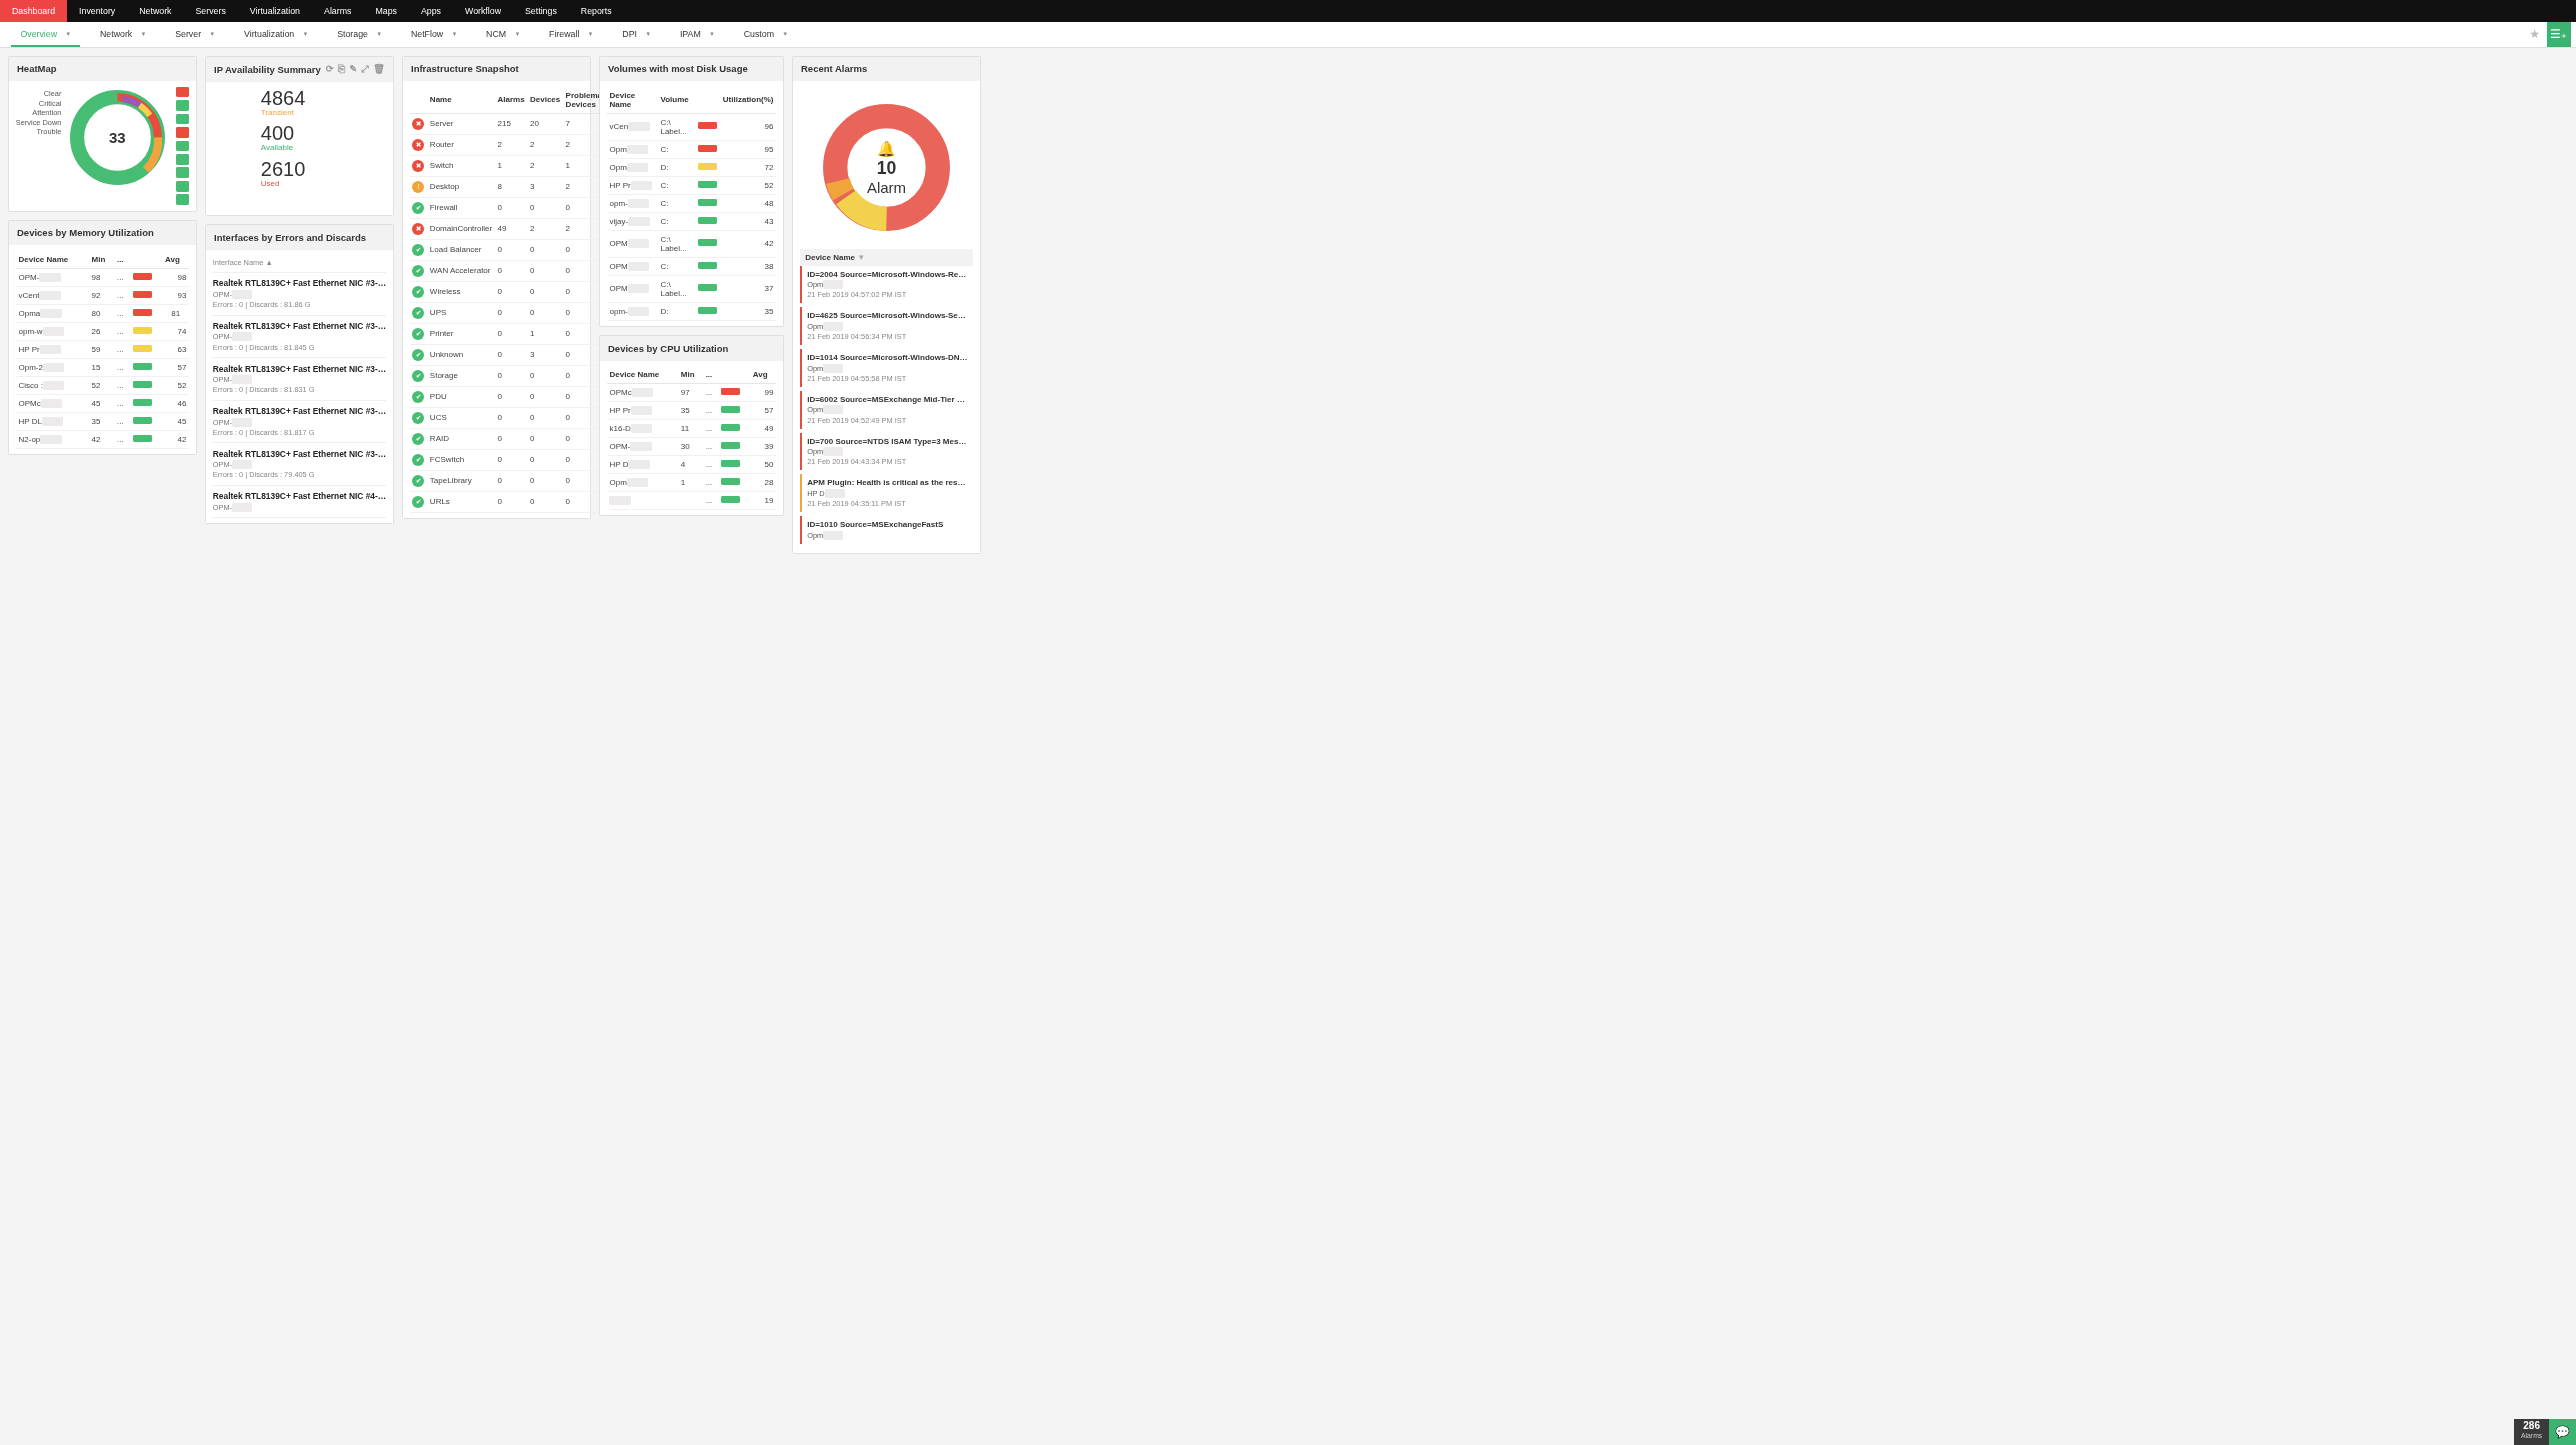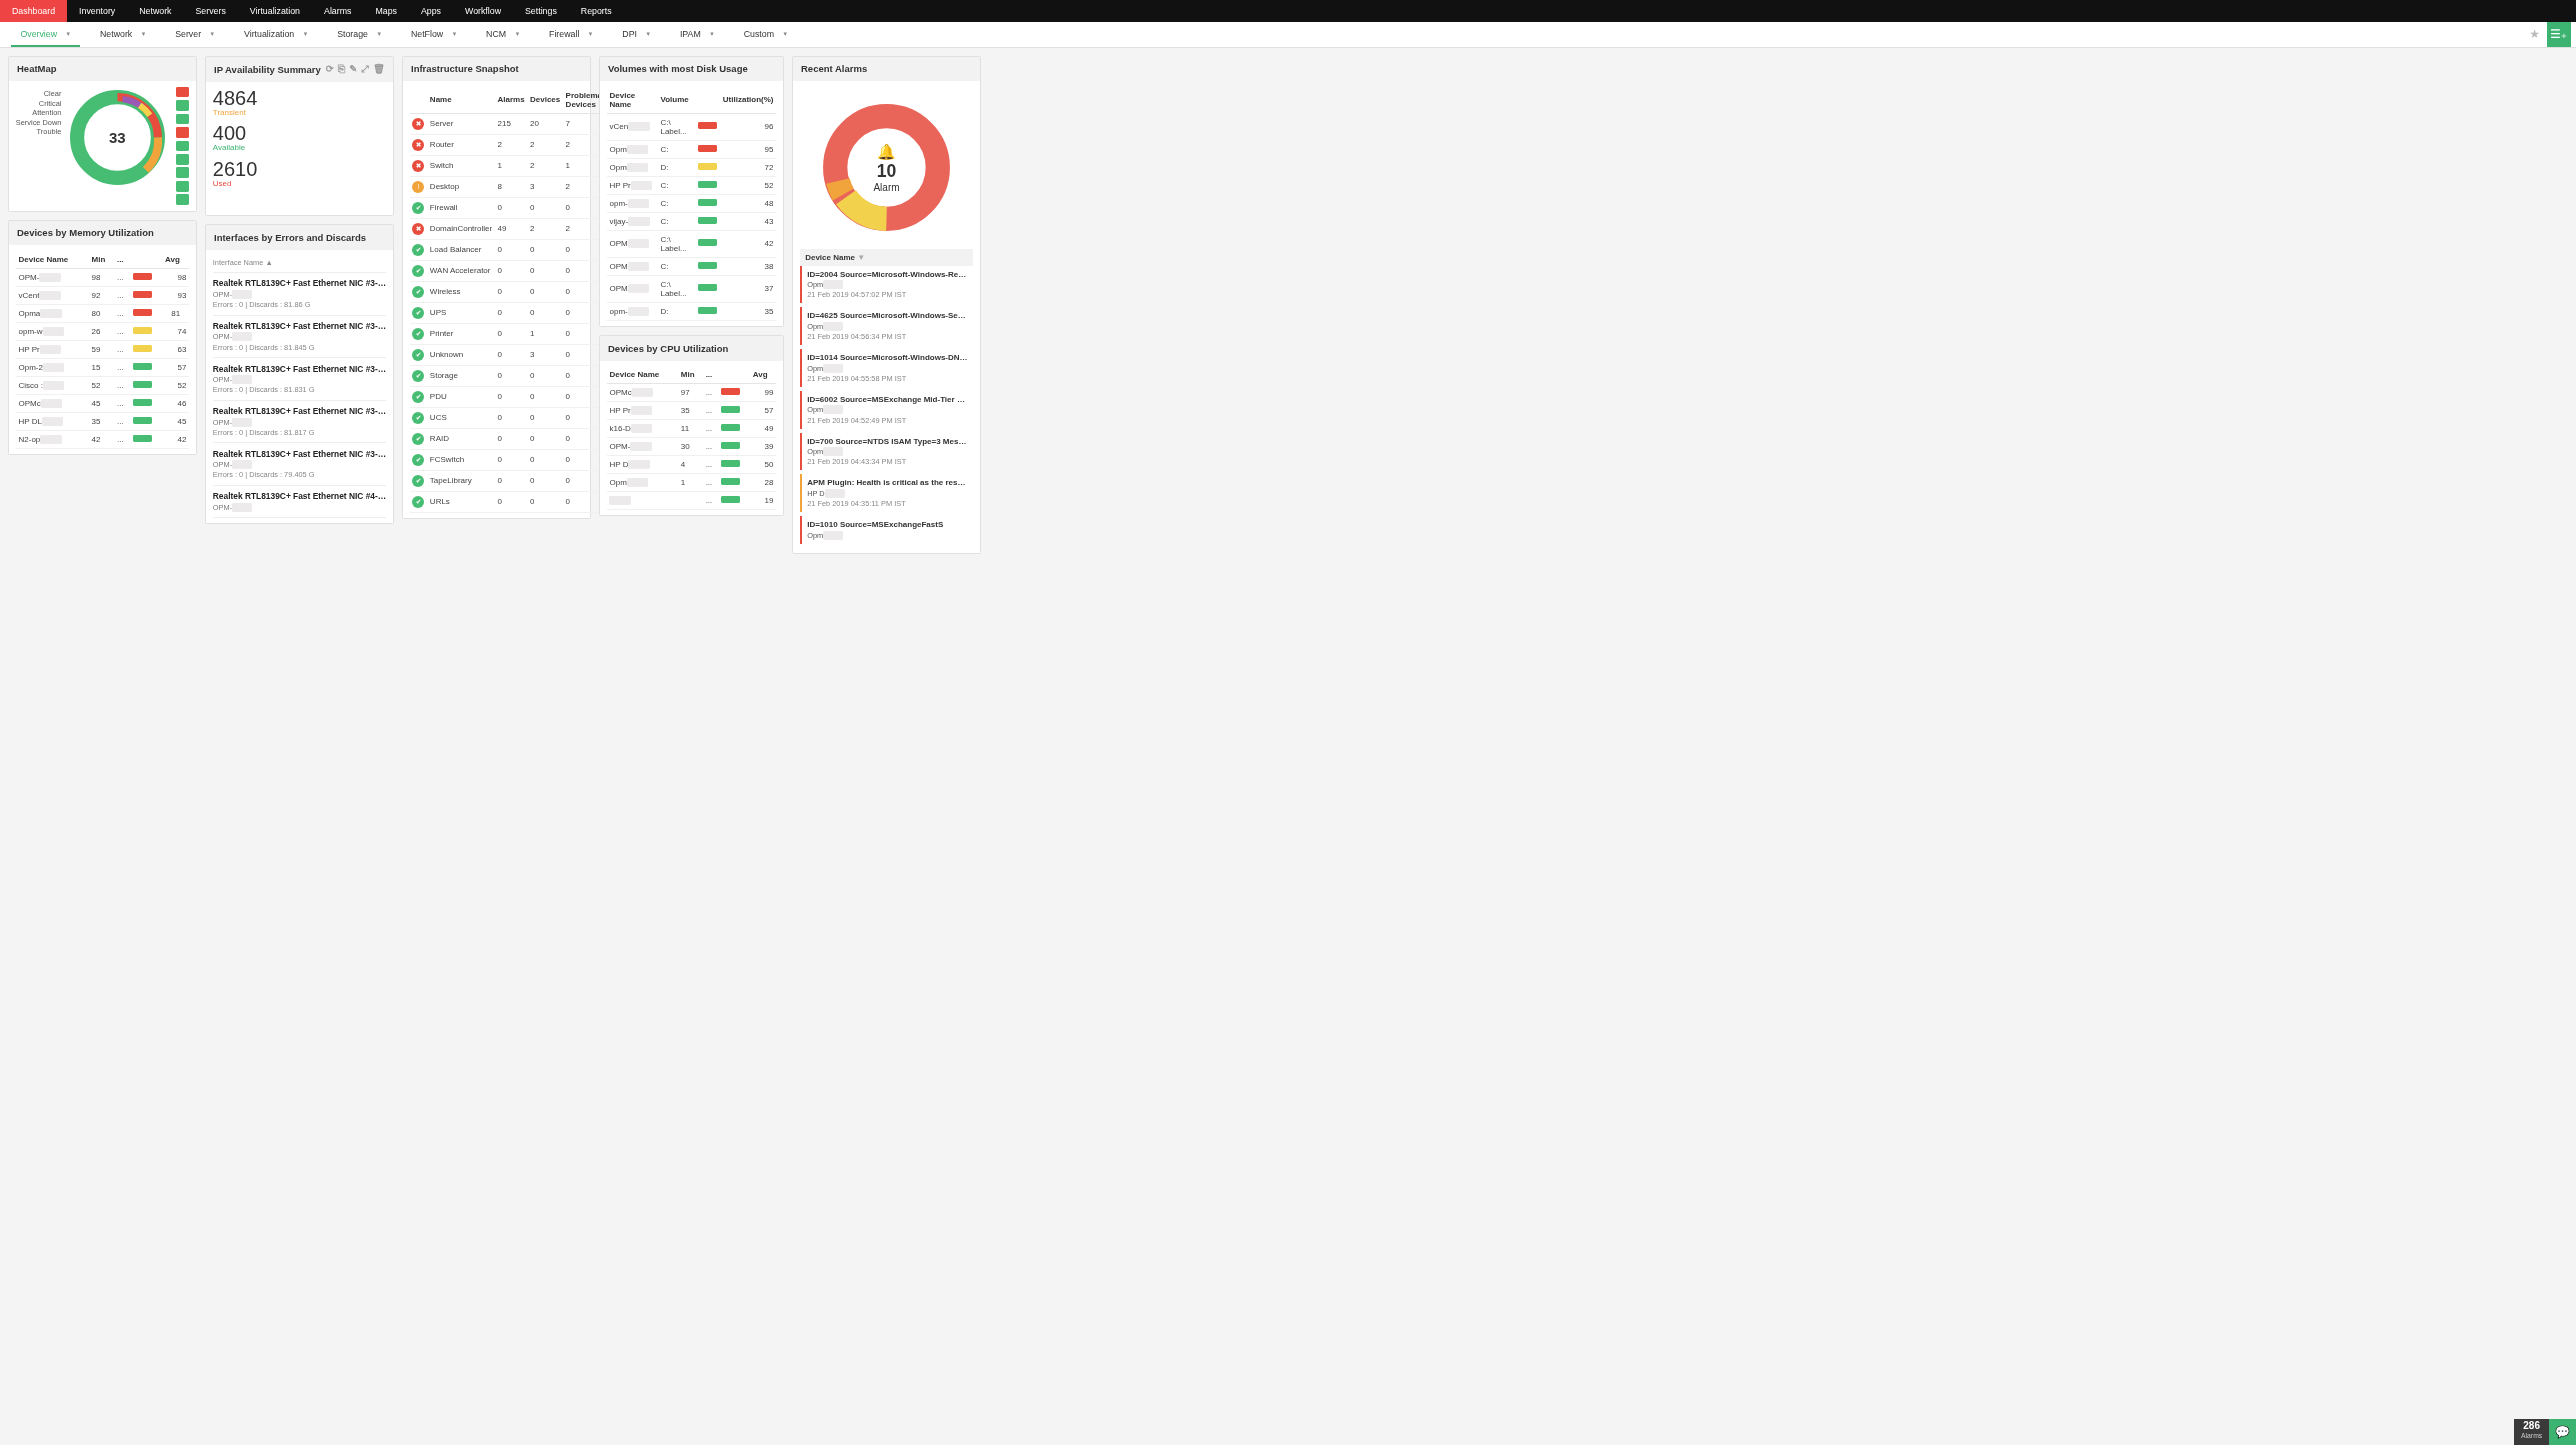--- a/index.html
+++ b/index.html
@@ -32,21 +32,21 @@
 
 .heatmap-wrap { display:flex; align-items:flex-start; gap:5.4px; padding:13.5px 5.4px; }
 .hm-legend { font-size:7.4px; text-align:right; color:#555; line-height:9.5px; padding-top:2.7px;}
 .hm-gauge { position:relative; width:101px; height:101px; }
 .hm-center { position:absolute; left:50%; top:50%; transform:translate(-50%,-50%); font-size:15px; font-weight:600;}
 .hm-cells { display:flex; flex-direction:column; gap:2.7px; margin-left:auto; }
 .hm-cell { width:13.5px; height:10.8px; border-radius:1.4px;}
 
 
 .ipsum { display:flex; gap:8px; padding:6.8px;}
-.ipsum .col-nums { display:flex; flex-direction:column; gap:6.8px;}
+.ipsum .col-nums { display:flex; flex-direction:column; gap:6.8px;margin-left:48px;}
 .ipsum .big { font-size:20px; color:#333; line-height:1;}
 .ipsum .lbl { font-size:8px;}
 .ipsum .transient { color:#f2a43c;}
 .ipsum .available { color:#3cb371;}
 .ipsum .used { color:#e74c3c;}
 .ipsum .bars { display:flex; gap:2.7px; align-items:flex-end; width:88px; height:122px; margin-left:auto;}
 .ipsum .bar { flex:1; background:#eee; position:relative; border-radius:1.4px;}
 .ipsum .bar .fill { position:absolute; bottom:0; left:0; right:0; border-radius:1.4px;}
 
 
@@ -63,21 +63,21 @@
 .iface .s { color:#888; font-size:7.4px; margin-top:1.4px;}
 
 
 .status-dot { width:12px; height:12px; border-radius:50%; display:inline-flex; align-items:center; justify-content:center; font-size:6.8px; color:#fff;}
 .dot-red { background:#e74c3c;} .dot-green { background:#46bd72;} .dot-orange{ background:#f2a43c;}
 
 
 .alarm-ring { position:relative; width:135px; height:135px; margin:13.5px auto;}
 .alarm-ring .center { position:absolute; left:50%; top:50%; transform:translate(-50%,-50%); text-align:center;}
 .alarm-ring .center .num { font-size:17.6px; font-weight:600;}
-.alarm-ring .center .lab { font-size:10px;}
+.alarm-ring .center .lab { font-size:15px;}
 .alarm-list .row { border-left:2.7px solid #e74c3c; padding:4px 5.4px; margin-bottom:4px;}
 .alarm-list .row.orn { border-color:#f2a43c;}
 .alarm-list .row .t { font-weight:600; font-size:8px; white-space:nowrap; overflow:hidden; text-overflow:ellipsis;}
 .alarm-list .row .d { color:#555; font-size:7.4px; margin-top:1.4px;}
 .alarm-list .row .ts { color:#888; font-size:7.4px; margin-top:1.4px;}
 
 
 .tray { position:fixed; bottom:0; right:0; display:flex; height:26px;}
 .tray .a { background:#3a3a3a; color:#fff; padding:1.4px 6.8px; text-align:center; line-height:1.2;}
 .tray .a .n { font-size:10px; font-weight:600;}

